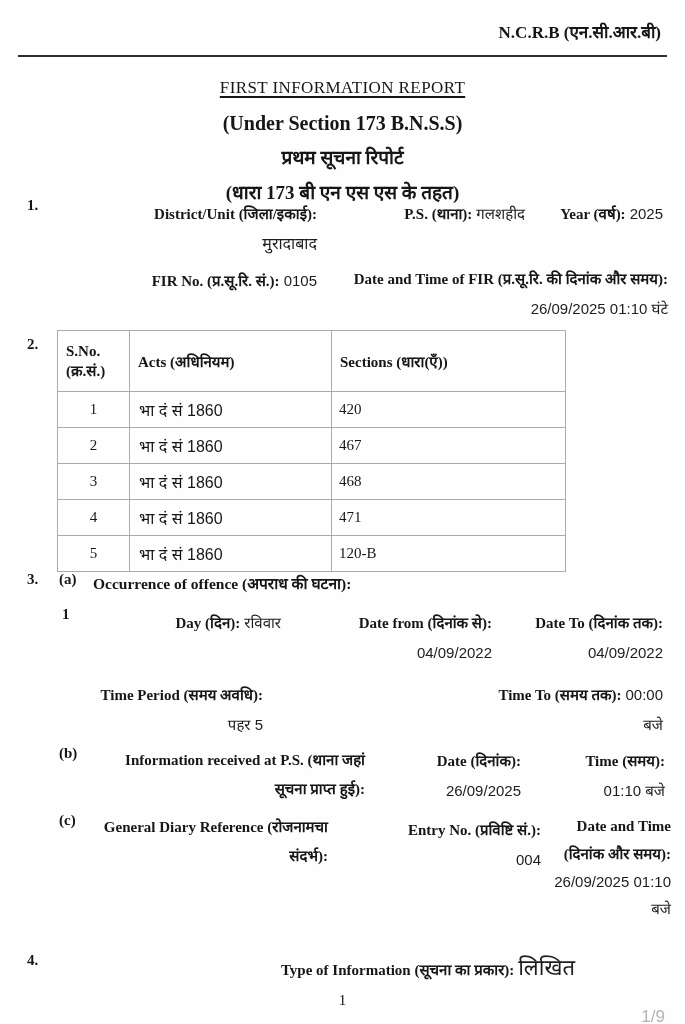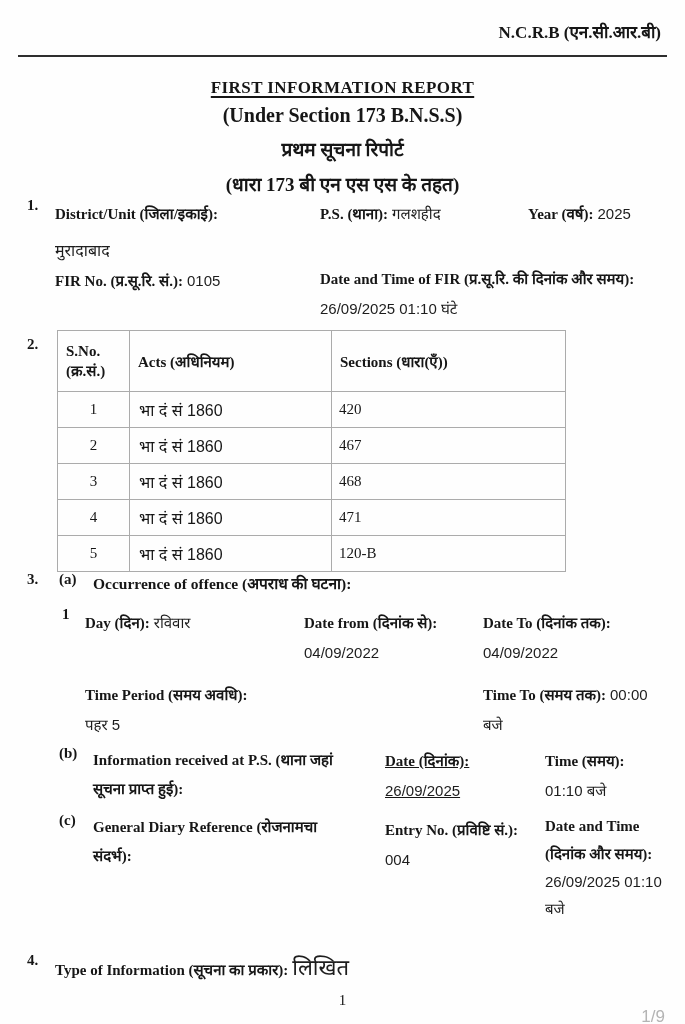--- a/index.html
+++ b/index.html
@@ -5,40 +5,40 @@
   html,body{margin:0;padding:0;background:#e9e9e9;}
   .page{
     position:relative;
     width:685px;height:1024px;
     margin:0 auto;
     background:#fefefe;
     overflow:hidden;
     color:#161616;
     font-family:"Liberation Serif","DejaVu Serif",serif;
   }
-  .abs{position:absolute;}
+  .abs{position:absolute;text-align:right;}
   .lbl{font-weight:bold;font-size:15px;font-family:"Liberation Serif","DejaVu Serif",serif;}
   .val{font-weight:normal;font-size:15px;font-family:"Liberation Sans","DejaVu Sans",sans-serif;color:#1d1d1d;}
   .blk{line-height:29px;}
 
   .hdr-ncrb{top:20px;right:24px;font-weight:bold;font-size:17px;}
   .rule{top:55px;left:18px;width:649px;border-top:2px solid #2e2e2e;height:0;}
 
   .titlebox{top:78px;left:0;width:100%;text-align:center;}
-  .t1{font-size:17px;font-weight:bold;text-decoration:underline;text-decoration-thickness:2px;text-underline-offset:3px;letter-spacing:.4px;margin-bottom:6px;}
+  .t1{font-size:17px;font-weight:normal;text-decoration:underline;text-decoration-thickness:2px;text-underline-offset:3px;letter-spacing:.4px;margin-bottom:14px;}
   .t2{font-size:20px;font-weight:bold;margin-bottom:9px;}
   .t3{font-size:19px;font-weight:bold;margin-bottom:9px;}
   .t4{font-size:19px;font-weight:bold;}
 
   .secnum{font-weight:bold;font-size:15px;}
   .marker{font-weight:bold;font-size:15px;}
 
   .s1-num{left:27px;top:197px;}
   .district{left:55px;top:199px;width:262px;}
-  .district .val{display:block;margin-top:7px;font-size:16px;}
+  .district .val{display:block;font-size:16px;}
   .ps{left:320px;top:199px;width:205px;}
   .year{left:528px;top:199px;width:135px;}
   .fir-no{left:55px;top:266px;width:262px;}
   .fir-dt{left:320px;top:264px;width:348px;}
 
   .s2-num{left:27px;top:336px;}
   table.acts{
     position:absolute;left:57px;top:330px;width:508px;
     border-collapse:collapse;table-layout:fixed;
   }
@@ -57,21 +57,21 @@
   .a-heading{left:93px;top:572px;font-size:15.5px;}
   .row1-num{left:62px;top:606px;}
   .day{left:85px;top:608px;width:196px;}
   .date-from{left:288px;top:608px;width:188px;margin-left:16px;}
   .date-to{left:483px;top:608px;width:180px;}
   .time-period{left:85px;top:680px;width:178px;}
   .time-from{left:288px;top:680px;width:188px;}
   .time-to{left:483px;top:680px;width:180px;}
   .b-marker{left:59px;top:745px;}
   .b-label{left:93px;top:746px;width:272px;}
-  .b-date{left:385px;top:746px;width:136px;text-decoration:underline;}
+  .b-date{left:385px;top:746px;width:136px;}
   .b-time{left:545px;top:746px;width:120px;}
   .c-marker{left:59px;top:812px;}
   .c-label{left:93px;top:813px;width:235px;}
   .c-entry{left:385px;top:815px;width:156px;line-height:30px;}
   .c-dt{left:545px;top:812px;width:126px;line-height:27px;}
 
   .s4-num{left:27px;top:952px;}
   .s4-label{left:55px;top:953px;width:520px;font-size:15.5px;}
   .s4-label .val{font-size:22px;}
 

